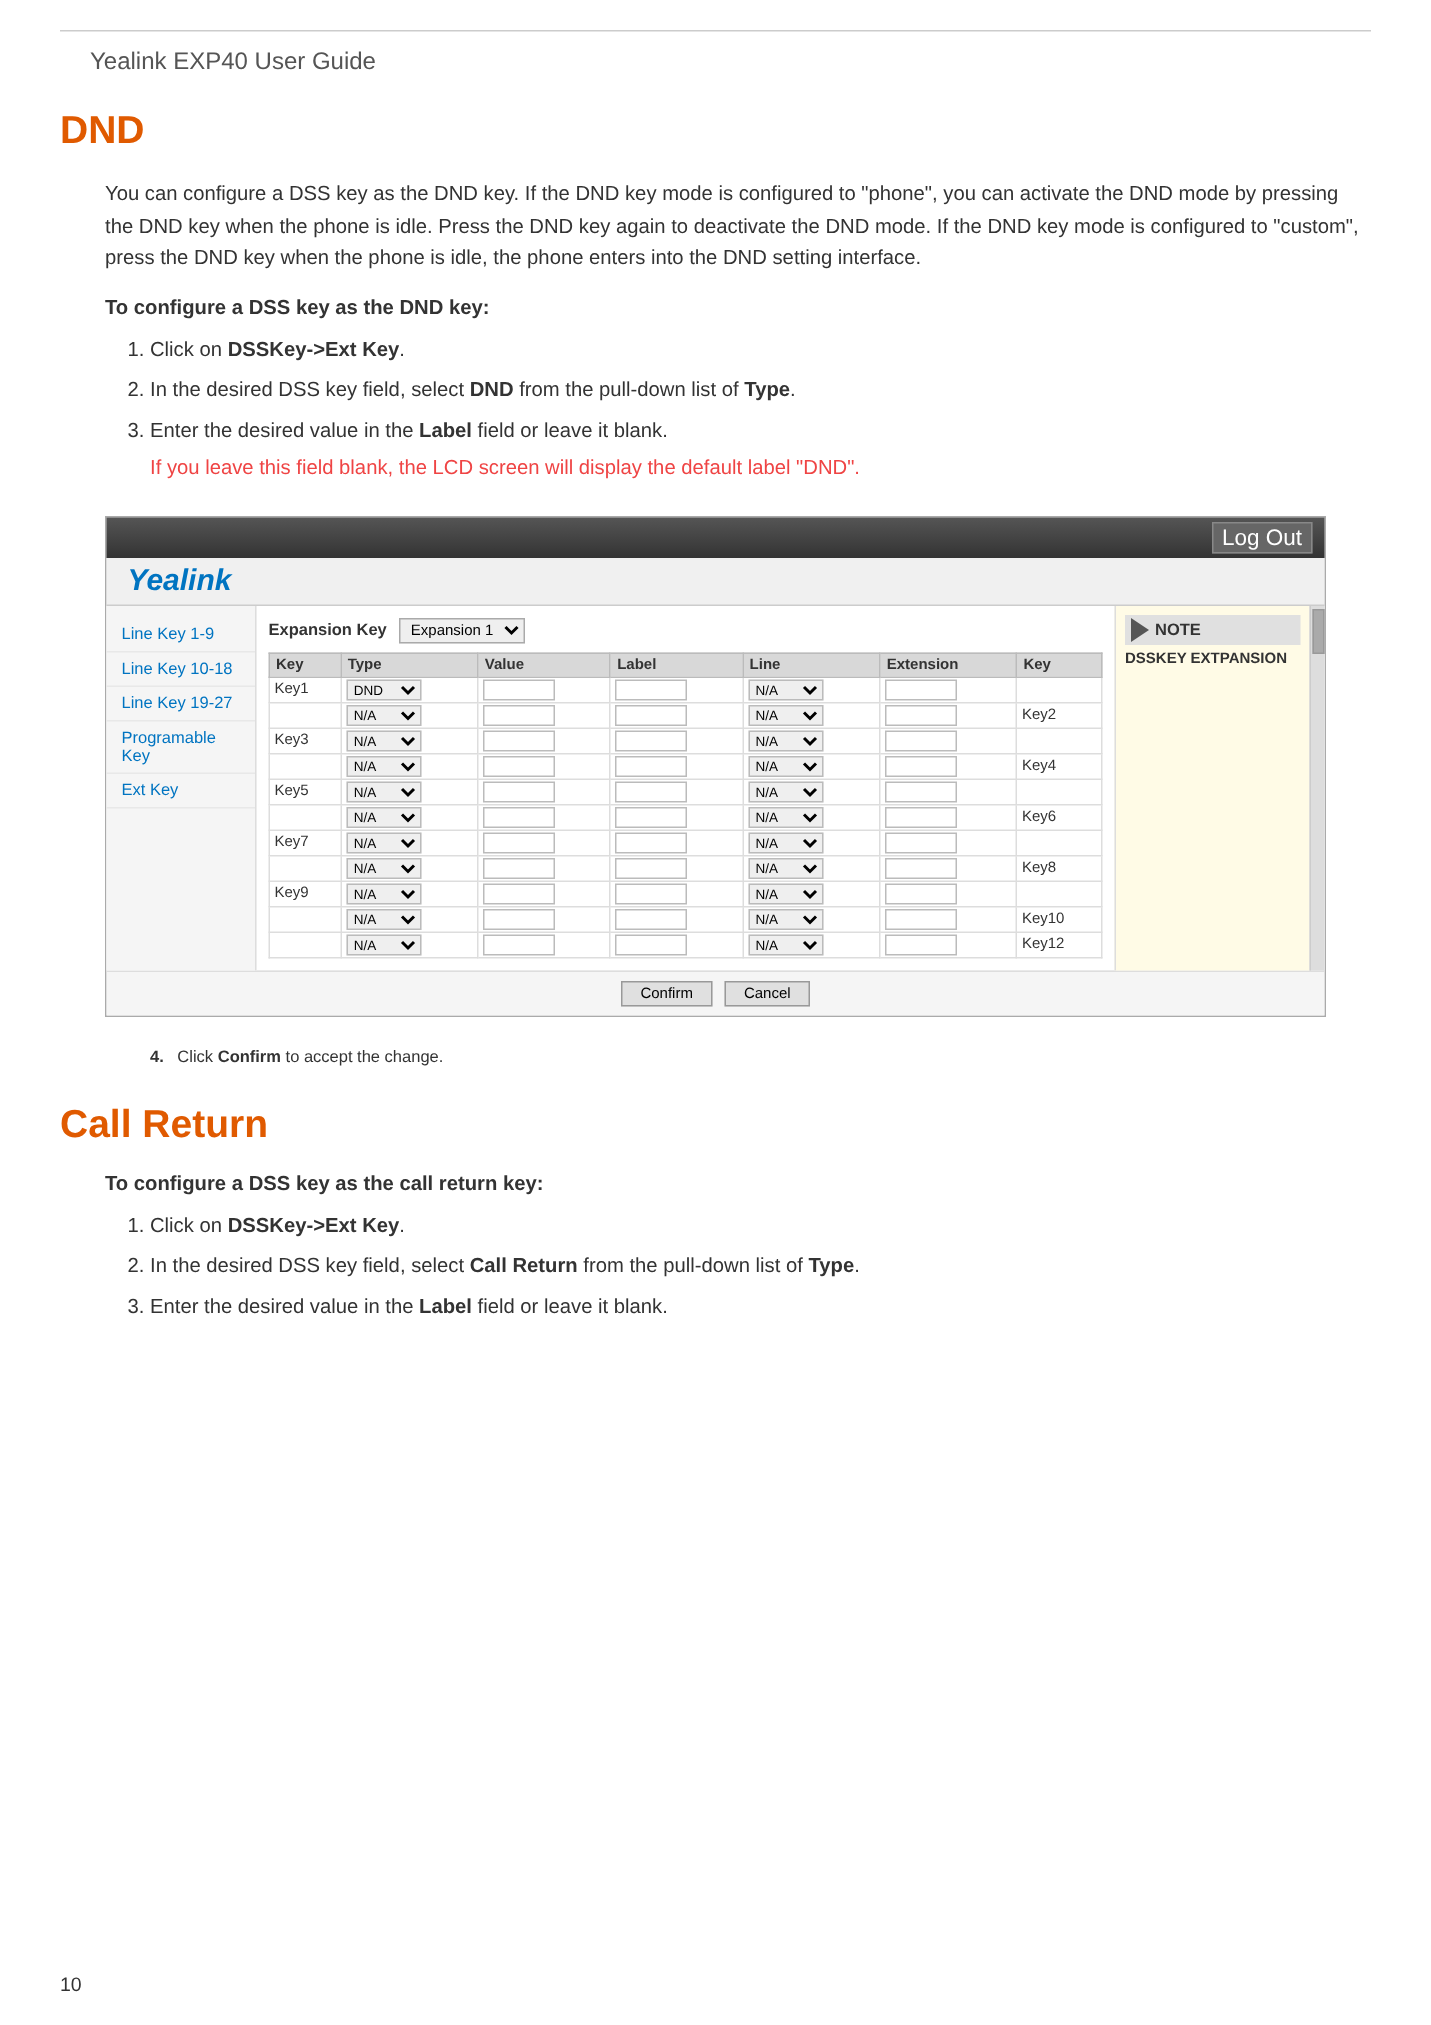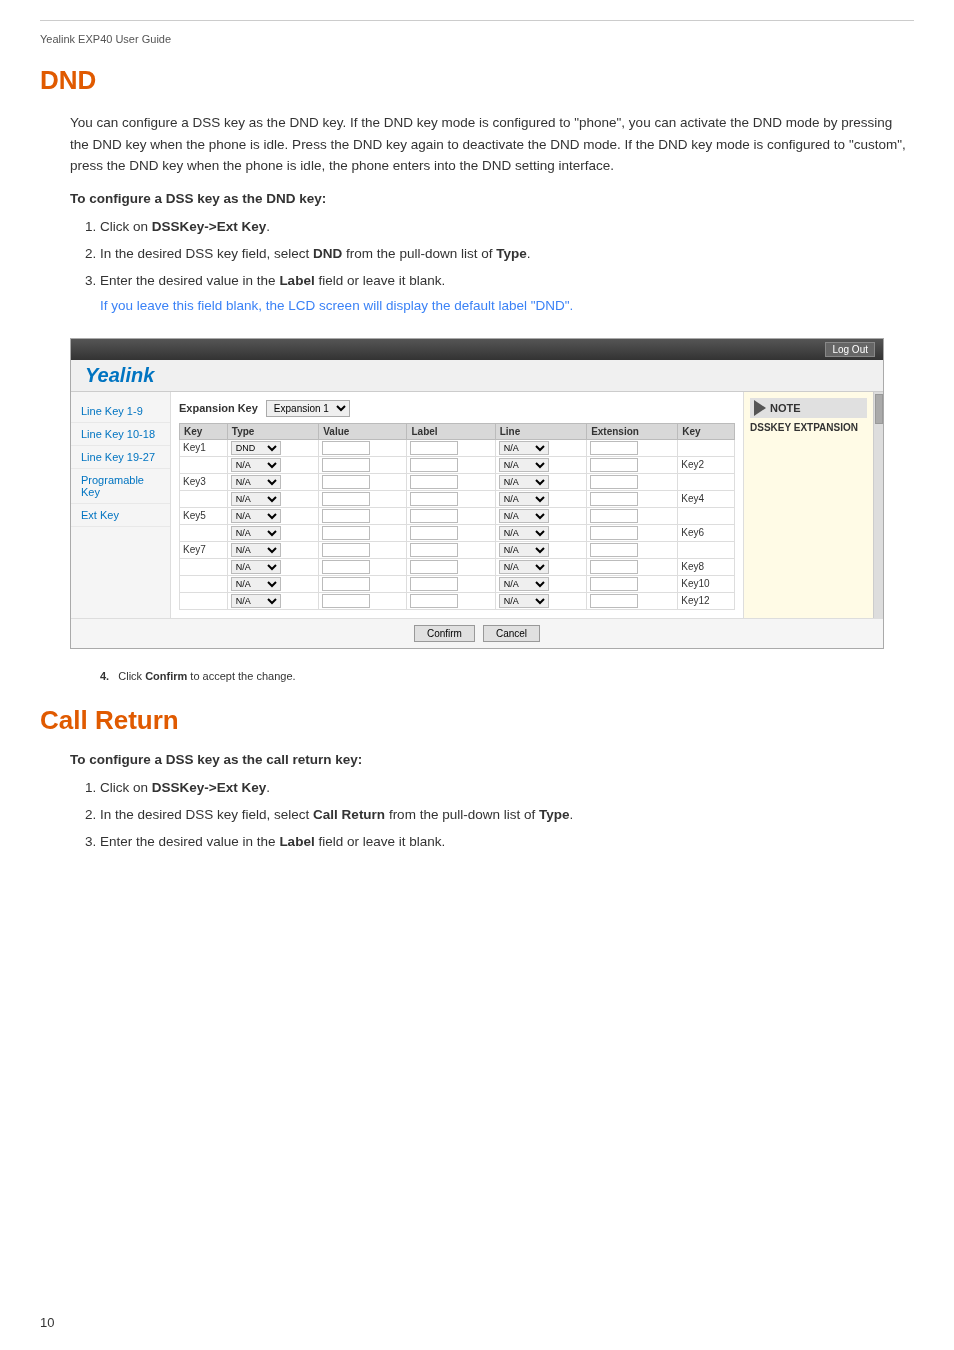--- a/index.html
+++ b/index.html
@@ -12,23 +12,24 @@
       min-height: 1350px;
     }
     .page-container {
       padding: 20px 40px 40px 40px;
     }
     .top-rule {
       border-top: 1px solid #ccc;
       margin-bottom: 12px;
     }
     .doc-header {
-      font-size: 11px;
+      font-size: 16px;
       color: #555;
       margin-bottom: 20px;
+      margin-left: 20px;
     }
     h1.section-title {
       font-size: 26px;
       font-weight: bold;
       color: #e05a00;
       margin-bottom: 16px;
     }
     .body-text {
       font-size: 13.5px;
       line-height: 1.6;
@@ -49,21 +50,21 @@
     }
     ol.steps li {
       font-size: 13.5px;
       line-height: 1.7;
       margin-bottom: 4px;
     }
     ol.steps li .step-note {
       display: block;
       margin-left: 0px;
       font-size: 13.5px;
-      color: #3b82f6;
+      color: #ef4444;
       margin-top: 2px;
       margin-bottom: 20px;
     }
     .bold { font-weight: bold; }
 
     
     .ui-screenshot {
       border: 1px solid #aaa;
       margin: 18px 30px 18px 30px;
       background: #e8e8e8;
@@ -73,21 +74,21 @@
     
     .yealink-topbar {
       background: linear-gradient(to bottom, #555, #333);
       display: flex;
       justify-content: flex-end;
       align-items: center;
       padding: 3px 8px;
     }
     .logout-btn {
       color: #fff;
-      font-size: 10px;
+      font-size: 15px;
       background: #666;
       border: 1px solid #888;
       padding: 1px 6px;
       cursor: pointer;
     }
 
     
     .yealink-navbar {
       background: #f0f0f0;
       border-bottom: 1px solid #ccc;
@@ -414,20 +415,29 @@
               <tr>
                 <td></td>
                 <td><select><option>N/A</option></select></td>
                 <td><input type="text" style=""></td>
                 <td><input type="text" style=""></td>
                 <td><select><option>N/A</option></select></td>
                 <td><input type="text" class="small-input" style=""></td>
                 <td>Key8</td>
               </tr>
               <tr>
+                <td>Key9</td>
+                <td><select><option>N/A</option></select></td>
+                <td><input type="text" style=""></td>
+                <td><input type="text" style=""></td>
+                <td><select><option>N/A</option></select></td>
+                <td><input type="text" class="small-input" style=""></td>
+                <td></td>
+              </tr>
+              <tr>
                 <td></td>
                 <td><select><option>N/A</option></select></td>
                 <td><input type="text" style=""></td>
                 <td><input type="text" style=""></td>
                 <td><select><option>N/A</option></select></td>
                 <td><input type="text" class="small-input" style=""></td>
                 <td>Key10</td>
               </tr>
               <tr>
                 <td></td>

